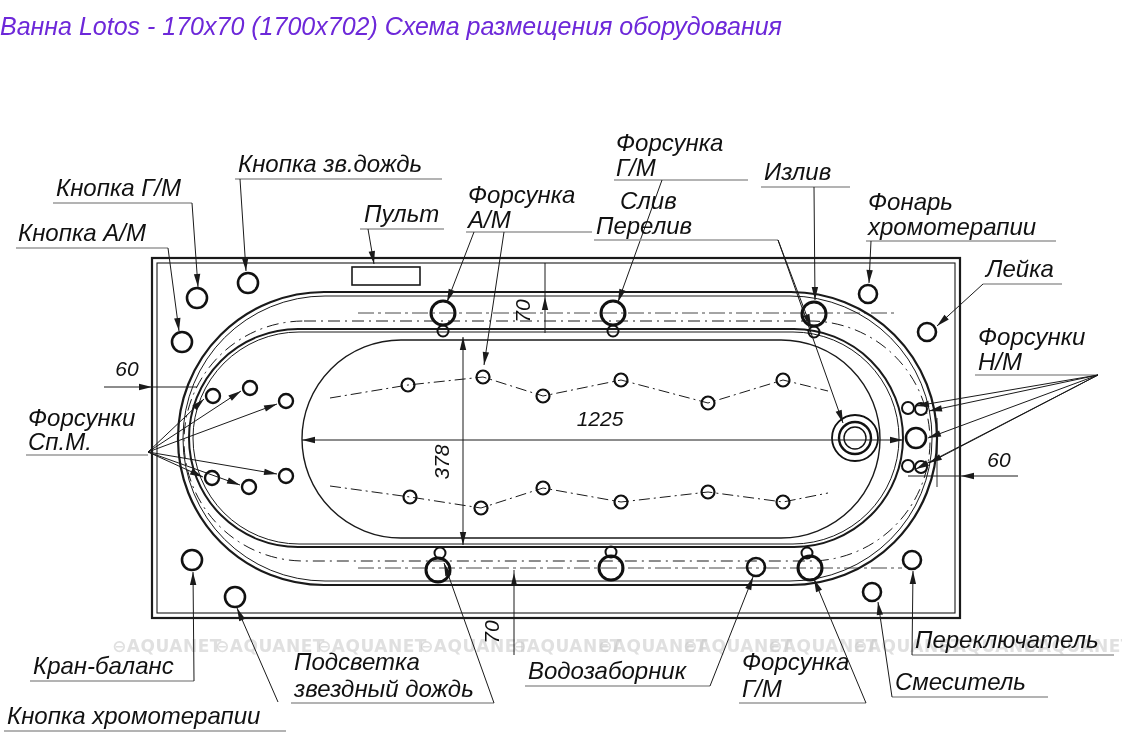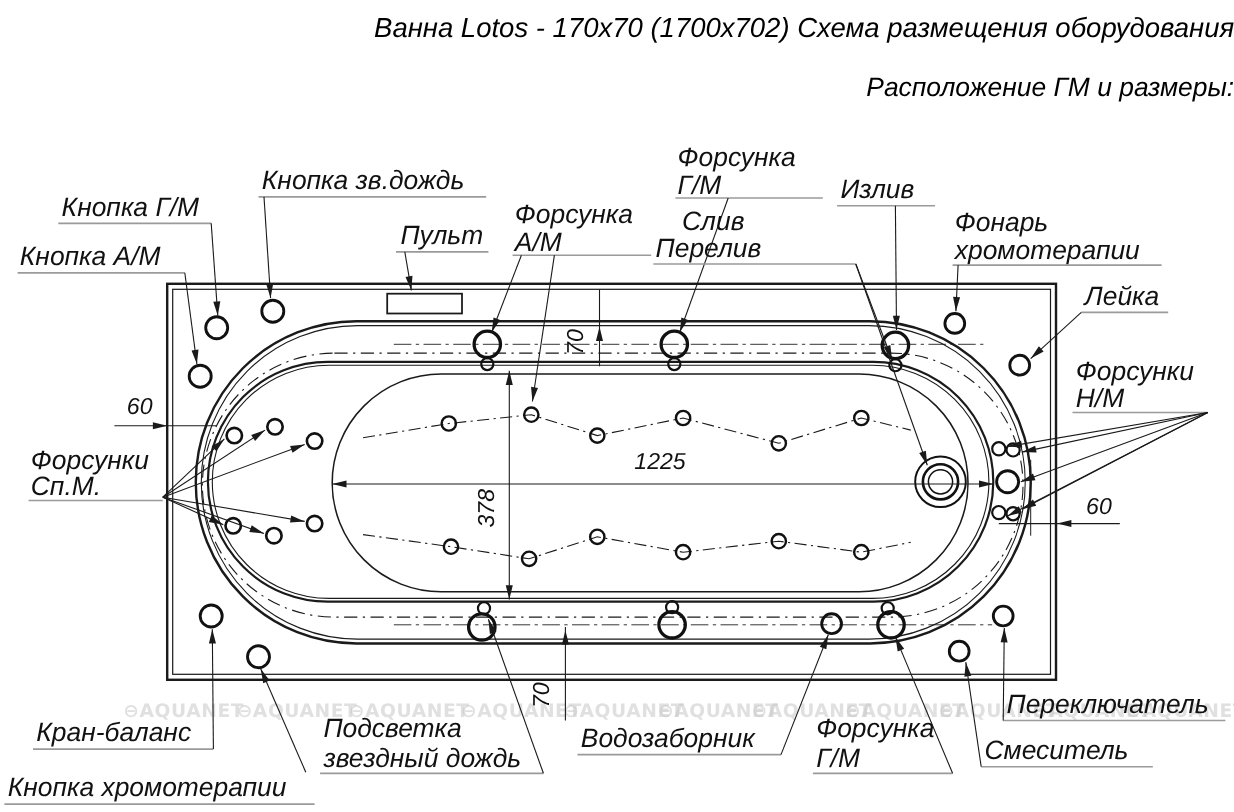--- a/index.html
+++ b/index.html
@@ -1,32 +1,31 @@
 <!DOCTYPE html>
 <html><head>
 <meta charset="utf-8">
 <style>
   html,body{margin:0;padding:0;background:#fff;}
   .stage{position:relative;width:1122px;height:738px;background:#ffffff;overflow:hidden;
          font-family:"Liberation Sans",sans-serif;}
-  .title,.subtitle{position:absolute;left:0;width:100%;text-align:right;
-         font-style:italic;color:#000000;white-space:nowrap;}
+  .title,.subtitle{position:absolute;left:0;width:100%;text-align:left;
+         font-style:italic;color:#6d28d9;white-space:nowrap;}
   .title{top:12px;font-size:25px;}
   .subtitle{top:66px;font-size:24px;}
   svg{position:absolute;left:0;top:0;}
   svg text{font-family:"Liberation Sans",sans-serif;font-style:italic;fill:#111;}
   svg text.wm{font-family:"DejaVu Sans",sans-serif;font-style:normal;font-weight:bold;
          fill:#c7c7c7;letter-spacing:.5px;}
 </style>
 </head>
 <body>
 
 <div class="stage">
   <div class="title">Ванна Lotos - 170x70 (1700x702) Схема размещения оборудования</div>
-  <div class="subtitle">Расположение ГМ и размеры:</div>
   <svg id="cv" width="1122" height="738" viewBox="0 0 1122 738">
       <text x="167" y="652" font-size="17" text-anchor="middle" opacity="0.55" class="wm">⊖AQUANET</text>
       <text x="270" y="652" font-size="17" text-anchor="middle" opacity="0.55" class="wm">⊖AQUANET</text>
       <text x="372" y="652" font-size="17" text-anchor="middle" opacity="0.55" class="wm">⊖AQUANET</text>
       <text x="474" y="652" font-size="17" text-anchor="middle" opacity="0.55" class="wm">⊖AQUANET</text>
       <text x="567" y="652" font-size="17" text-anchor="middle" opacity="0.55" class="wm">⊖AQUANET</text>
       <text x="653" y="652" font-size="17" text-anchor="middle" opacity="0.55" class="wm">⊖AQUANET</text>
       <text x="738" y="652" font-size="17" text-anchor="middle" opacity="0.55" class="wm">⊖AQUANET</text>
       <text x="823" y="652" font-size="17" text-anchor="middle" opacity="0.55" class="wm">⊖AQUANET</text>
       <text x="908" y="652" font-size="17" text-anchor="middle" opacity="0.55" class="wm">⊖AQUANET</text>

